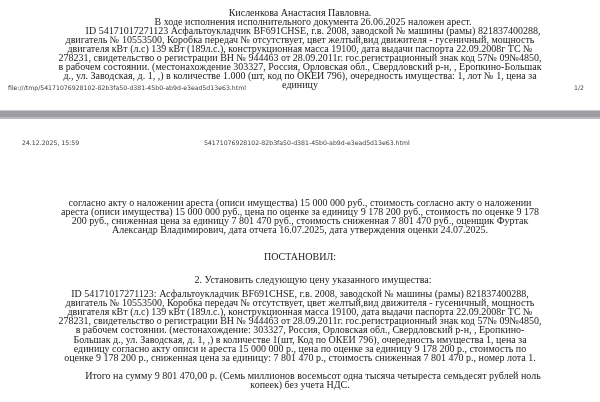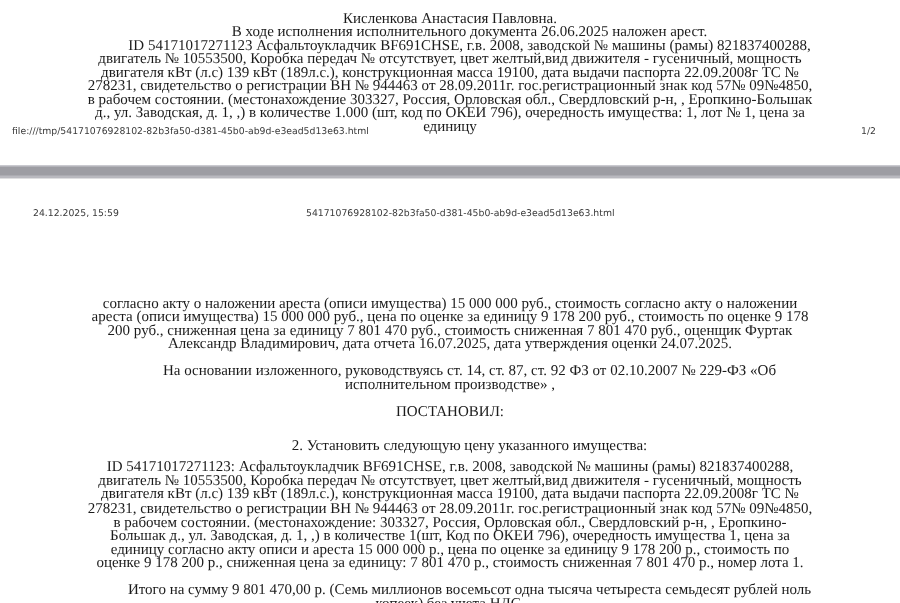--- a/index.html
+++ b/index.html
@@ -82,21 +82,20 @@
 
   <div class="page page-2">
     <div class="phead">
       <span class="l">24.12.2025, 15:59</span>
       <span class="c">54171076928102-82b3fa50-d381-45b0-ab9d-e3ead5d13e63.html</span>
     </div>
 
     <div class="body-text" style="top:35px;margin-top:44px;">
       <p class="blk noindent">согласно акту о наложении ареста (описи имущества) 15 000 000 руб., стоимость согласно акту о наложении ареста (описи имущества) 15 000 000 руб., цена по оценке за единицу 9 178 200 руб., стоимость по оценке 9 178 200 руб., сниженная цена за единицу 7 801 470 руб., стоимость сниженная 7 801 470 руб., оценщик Фуртак Александр Владимирович, дата отчета 16.07.2025, дата утверждения оценки 24.07.2025.</p>
       <div class="gap"></div>
-      <p class="blk indent">На основании изложенного, руководствуясь ст. 14, ст. 87, ст. 92 ФЗ от 02.10.2007 №  229-ФЗ «Об исполнительном производстве» ,</p>
       <div class="gap"></div>
       <p class="blk center">ПОСТАНОВИЛ:</p>
       <div class="gap"></div>
       <div class="gap-sm"></div>
       <p class="blk indent">2. Установить следующую цену указанного имущества:</p>
       <div class="gap-sm"></div>
       <p class="blk noindent">ID 54171017271123: Асфальтоукладчик BF691CHSE, г.в. 2008, заводской №  машины (рамы) 821837400288, двигатель №  10553500, Коробка передач №  отсутствует, цвет желтый,вид движителя - гусеничный, мощность двигателя кВт (л.с) 139 кВт (189л.с.), конструкционная масса 19100, дата выдачи паспорта 22.09.2008г ТС № 278231, свидетельство о регистрации ВН № 944463 от 28.09.2011г. гос.регистрационный знак код 57№ 09№4850, в рабочем состоянии. (местонахождение: 303327, Россия, Орловская обл., Свердловский р-н, , Еропкино-Большак  д., ул. Заводская, д. 1, ,) в количестве 1(шт, Код по ОКЕИ 796), очередность имущества 1, цена за единицу согласно акту описи и ареста 15 000 000 р., цена по оценке за единицу 9 178 200 р., стоимость по оценке 9 178 200 р., сниженная цена за единицу: 7 801 470 р., стоимость сниженная 7 801 470 р., номер лота 1.</p>
       <div class="gap"></div>
       <p class="blk indent">Итого на сумму 9 801 470,00 р. (Семь миллионов восемьсот одна тысяча четыреста семьдесят рублей ноль копеек) без учета НДС.</p>
       <div class="gap-sm"></div>

